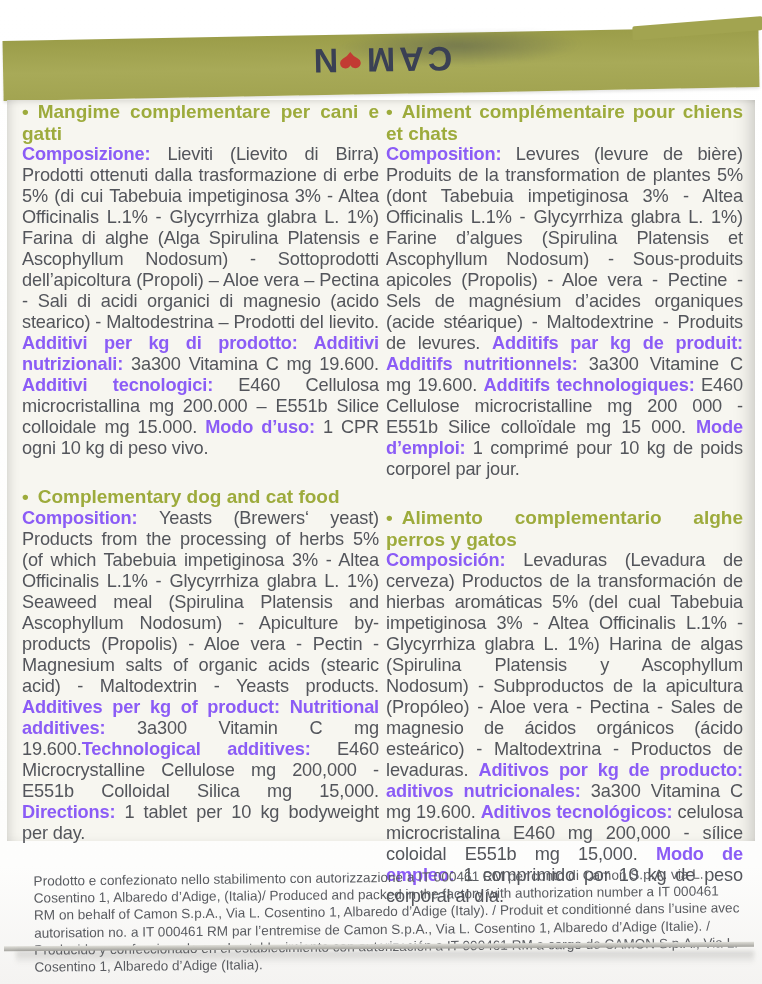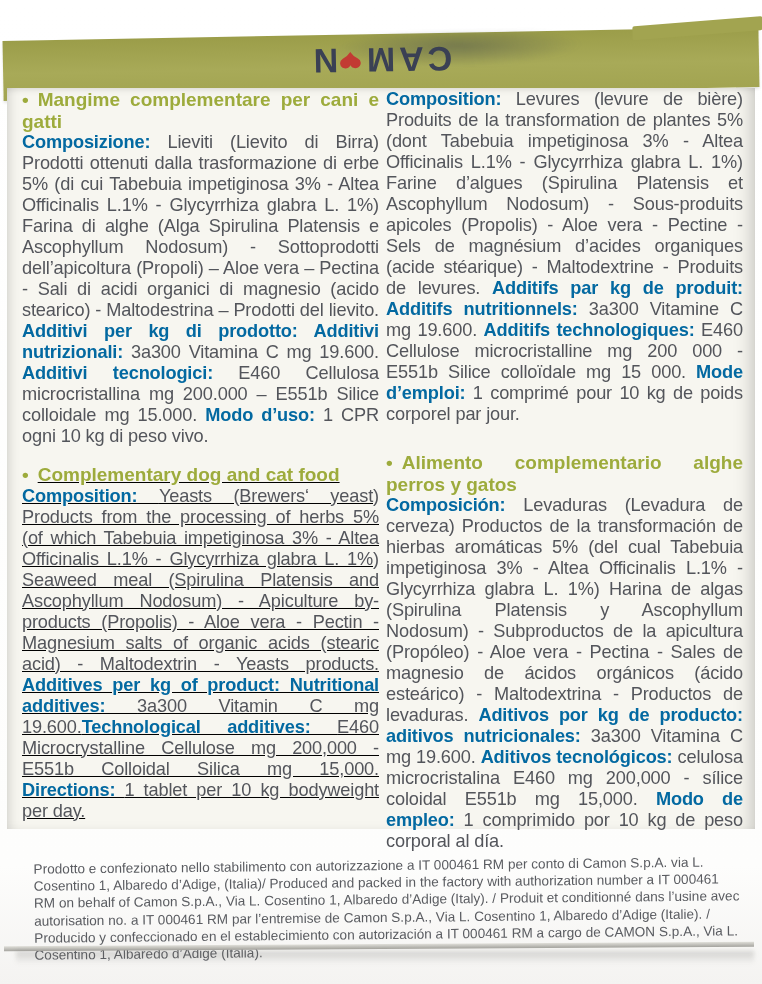--- a/index.html
+++ b/index.html
@@ -34,42 +34,42 @@
     transform:rotate(180deg);
     font-weight:bold;font-size:34px;letter-spacing:4px;color:#3a4054;
   }
   .brand .logo-o{
     display:inline-block;color:#c23b33;font-size:27px;
     transform:translateY(-2px);letter-spacing:0;
     padding:0 1px;
   }
   
   .box-face{
-    position:absolute;left:7px;top:88px;width:748px;height:741px;
+    position:absolute;left:7px;top:100px;width:748px;height:741px;
     background:#f7f6f0;
     box-shadow:inset 10px 0 14px -10px rgba(0,0,0,0.20),
                inset -14px 0 20px -13px rgba(0,0,0,0.25),
                inset 0 6px 8px -7px rgba(0,0,0,0.15);
   }
   .col{position:absolute;top:1px;width:357px;}
   .col-left{left:15px;}
   .col-right{left:379px;}
   .section{margin:0;}
-  .gap-left{margin-top:17px;text-decoration:underline;}
+  .gap-left{margin-top:27px;}
   .gap-right{margin-top:27px;}
   .lang-heading{
     margin:0;font-size:19px;line-height:21.5px;font-weight:bold;
     color:#9dab3c;text-align:justify;
   }
   .lang-heading .bullet{display:inline-block;margin-right:9px;}
   .lang-body{
     margin:0;font-size:18.2px;line-height:21px;color:#53555b;
     text-align:justify;letter-spacing:-0.15px;
   }
-  .lang-body b{color:#0369a1;}
+  .lang-body b{color:#8b5cf6;}
   
   .footer{
     position:absolute;left:27px;top:755px;width:708px;
     font-size:13.6px;line-height:17.2px;color:#5a5c61;
     transform:rotate(-0.6deg);
   }
   
   .bottom-edge{
     position:absolute;left:4px;top:944px;width:750px;height:5px;
     background:linear-gradient(180deg,#e0dfd9 0%,#a5a49f 100%);
@@ -105,20 +105,21 @@
       <div class="section gap-left">
         <h2 class="lang-heading"><span class="bullet">•</span><span>Complementary dog and cat food</span></h2>
         <p class="lang-body"><b>Composition: </b><span>Yeasts (Brewers‘ yeast) Products from the processing of herbs 5% (of which Tabebuia impetiginosa 3% - Altea Officinalis L.1% - Glycyrrhiza glabra L. 1%) Seaweed meal (Spirulina Platensis and Ascophyllum Nodosum) - Apiculture by-products (Propolis) - Aloe vera - Pectin - Magnesium salts of organic acids (stearic acid) - Maltodextrin - Yeasts products. </span><b>Additives per kg of product: Nutritional additives: </b><span>3a300 Vitamin C mg 19.600.</span><b>Technological additives: </b><span>E460 Microcrystalline Cellulose mg 200,000 - E551b Colloidal Silica mg 15,000. </span><b>Directions: </b><span>1 tablet per 10 kg bodyweight per day.</span></p>
       </div>
 
     </div>
 
     <div class="col col-right">
 
       <div class="section">
+        <h2 class="lang-heading"><span class="bullet">•</span><span>Aliment complémentaire pour chiens et chats</span></h2>
         <p class="lang-body"><b>Composition: </b><span>Levures (levure de bière) Produits de la transformation de plantes 5% (dont Tabebuia impetiginosa 3% - Altea Officinalis L.1% - Glycyrrhiza glabra L. 1%) Farine d’algues (Spirulina Platensis et Ascophyllum Nodosum) - Sous-produits apicoles (Propolis) - Aloe vera - Pectine - Sels de magnésium d’acides organiques (acide stéarique) - Maltodextrine - Produits de levures. </span><b>Additifs par kg de produit: Additifs nutritionnels: </b><span>3a300 Vitamine C mg 19.600. </span><b>Additifs technologiques: </b><span>E460 Cellulose microcristalline mg 200 000 - E551b Silice colloïdale mg 15 000. </span><b>Mode d’emploi: </b><span>1 comprimé pour 10 kg de poids corporel par jour.</span></p>
       </div>
 
       <div class="section gap-right">
         <h2 class="lang-heading"><span class="bullet">•</span><span>Alimento complementario alghe perros y gatos</span></h2>
         <p class="lang-body"><b>Composición: </b><span>Levaduras (Levadura de cerveza) Productos de la transformación de hierbas aromáticas 5% (del cual Tabebuia impetiginosa 3% - Altea Officinalis L.1% - Glycyrrhiza glabra L. 1%) Harina de algas (Spirulina Platensis y Ascophyllum Nodosum) - Subproductos de la apicultura (Propóleo) - Aloe vera - Pectina - Sales de magnesio de ácidos orgánicos (ácido esteárico) - Maltodextrina - Productos de levaduras. </span><b>Aditivos por kg de producto: aditivos nutricionales: </b><span>3a300 Vitamina C mg 19.600. </span><b>Aditivos tecnológicos: </b><span>celulosa microcristalina E460 mg 200,000 - sílice coloidal E551b mg 15,000. </span><b>Modo de empleo: </b><span>1 comprimido por 10 kg de peso corporal al día.</span></p>
       </div>
 
     </div>
 

